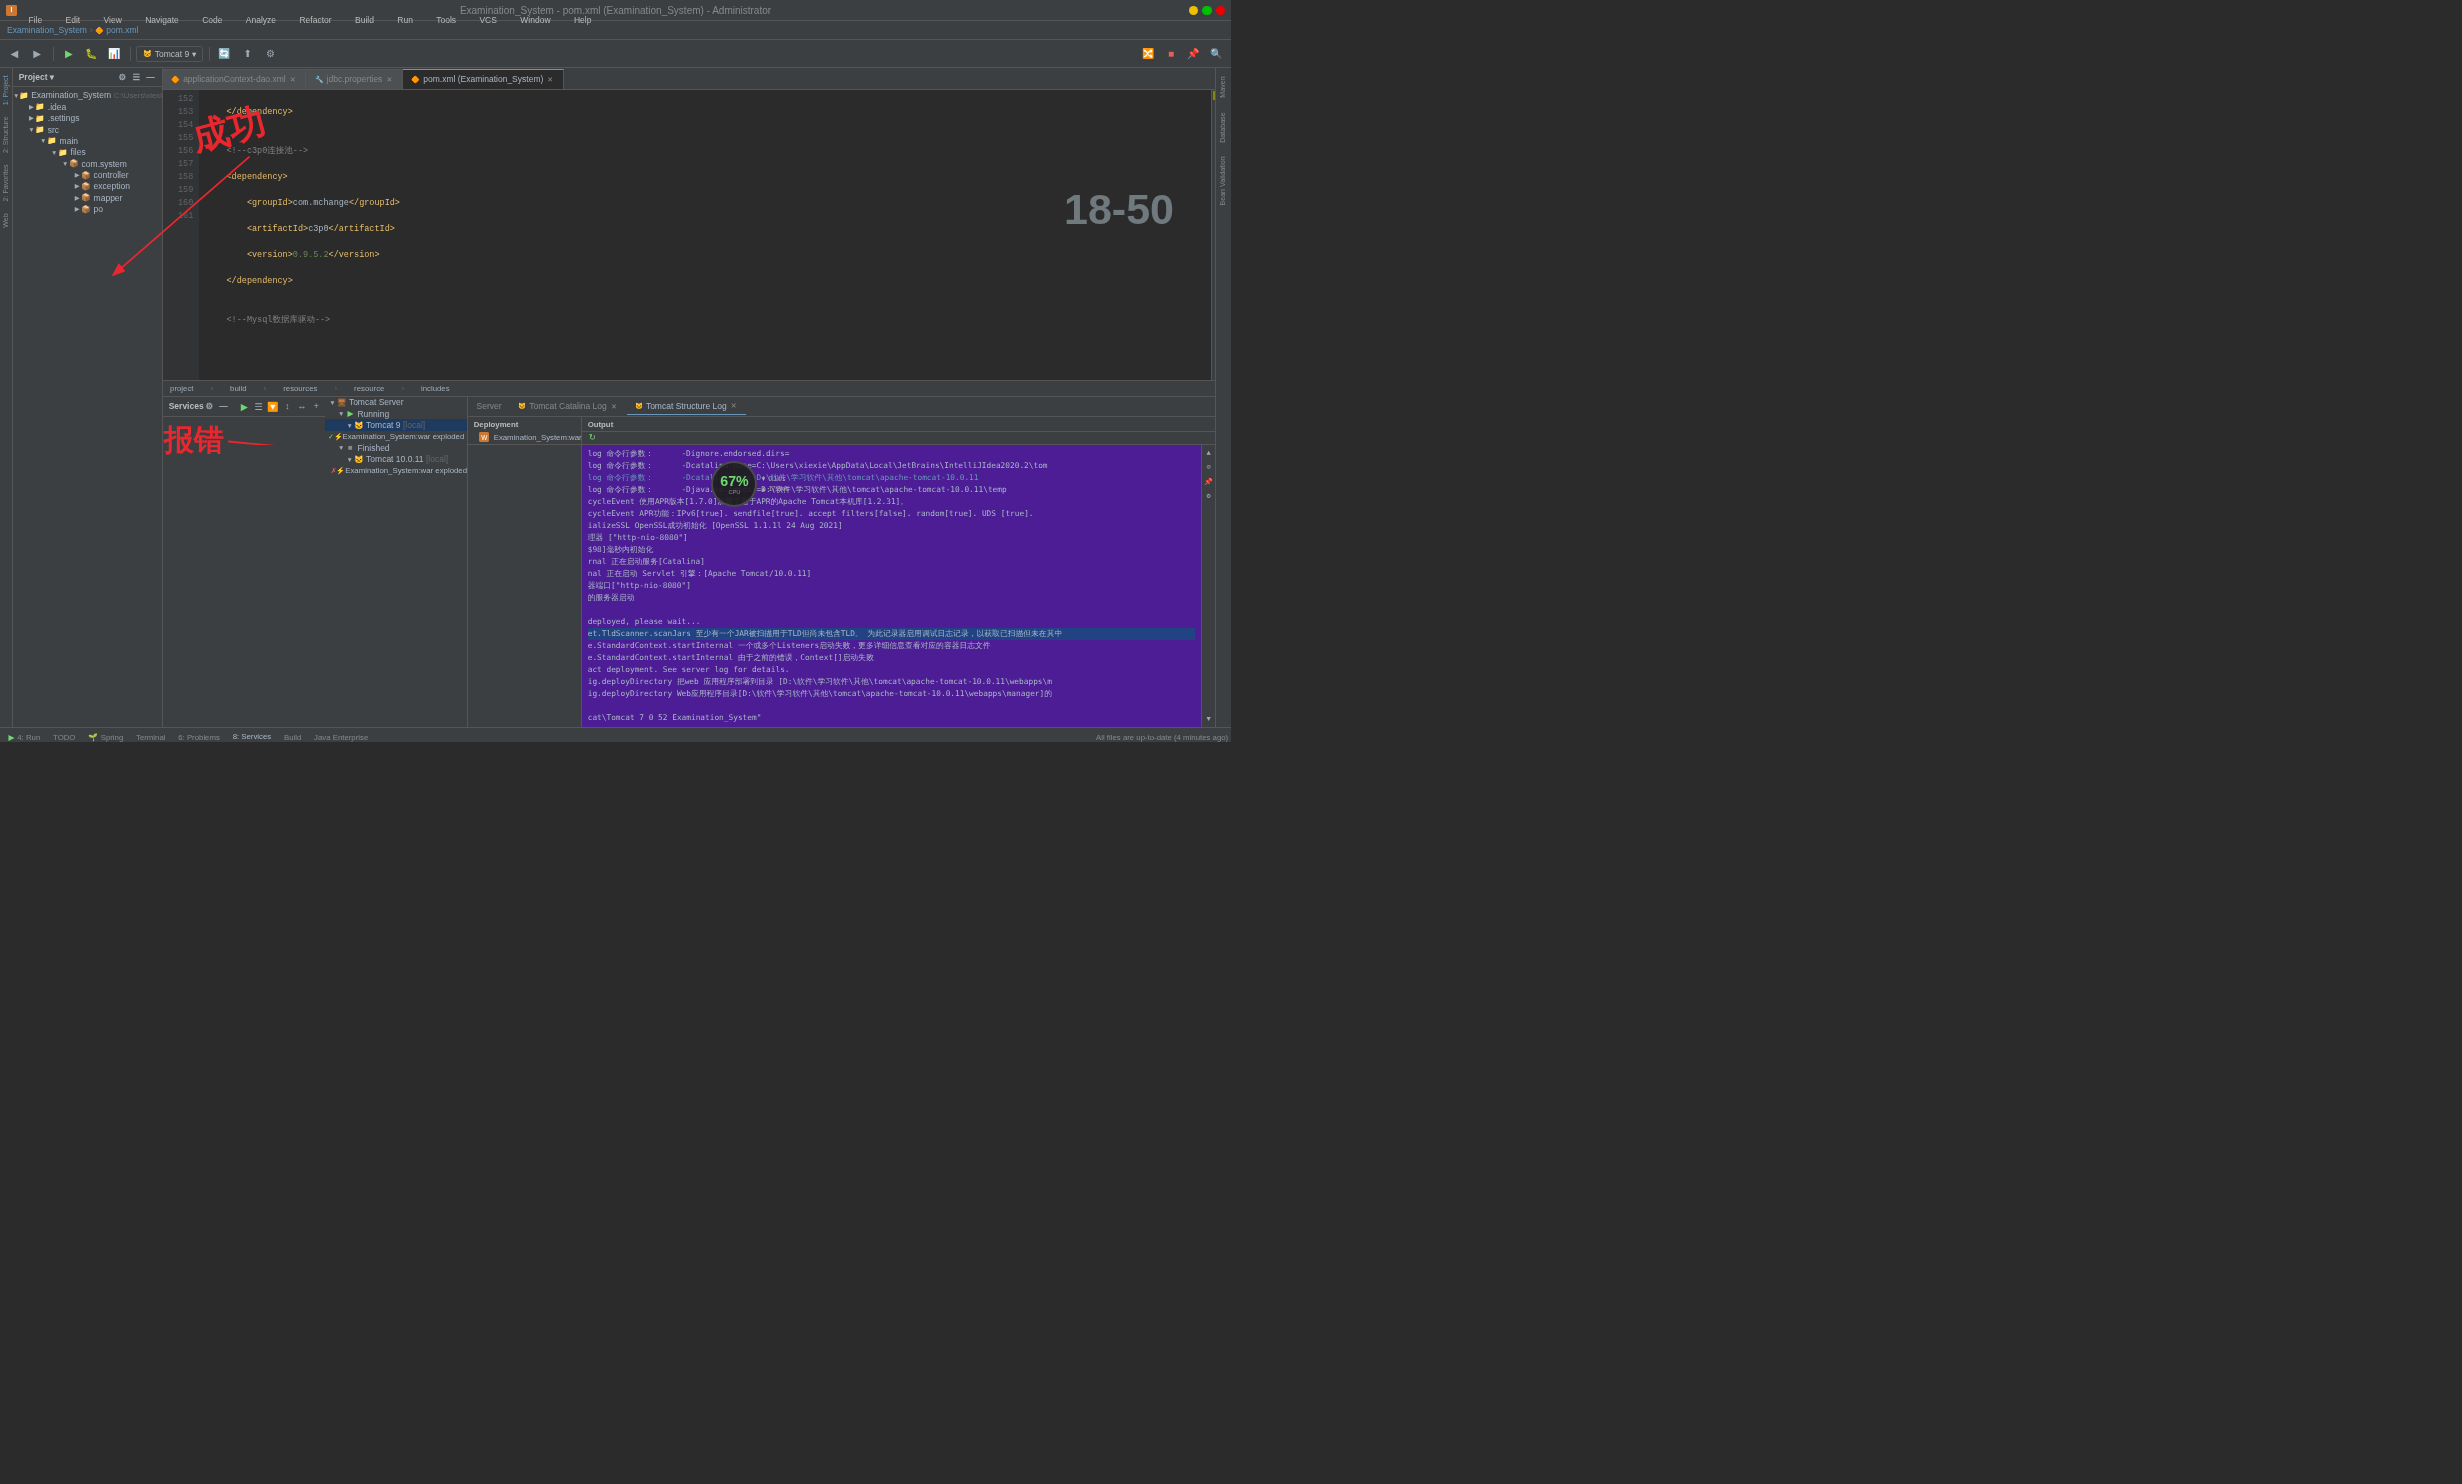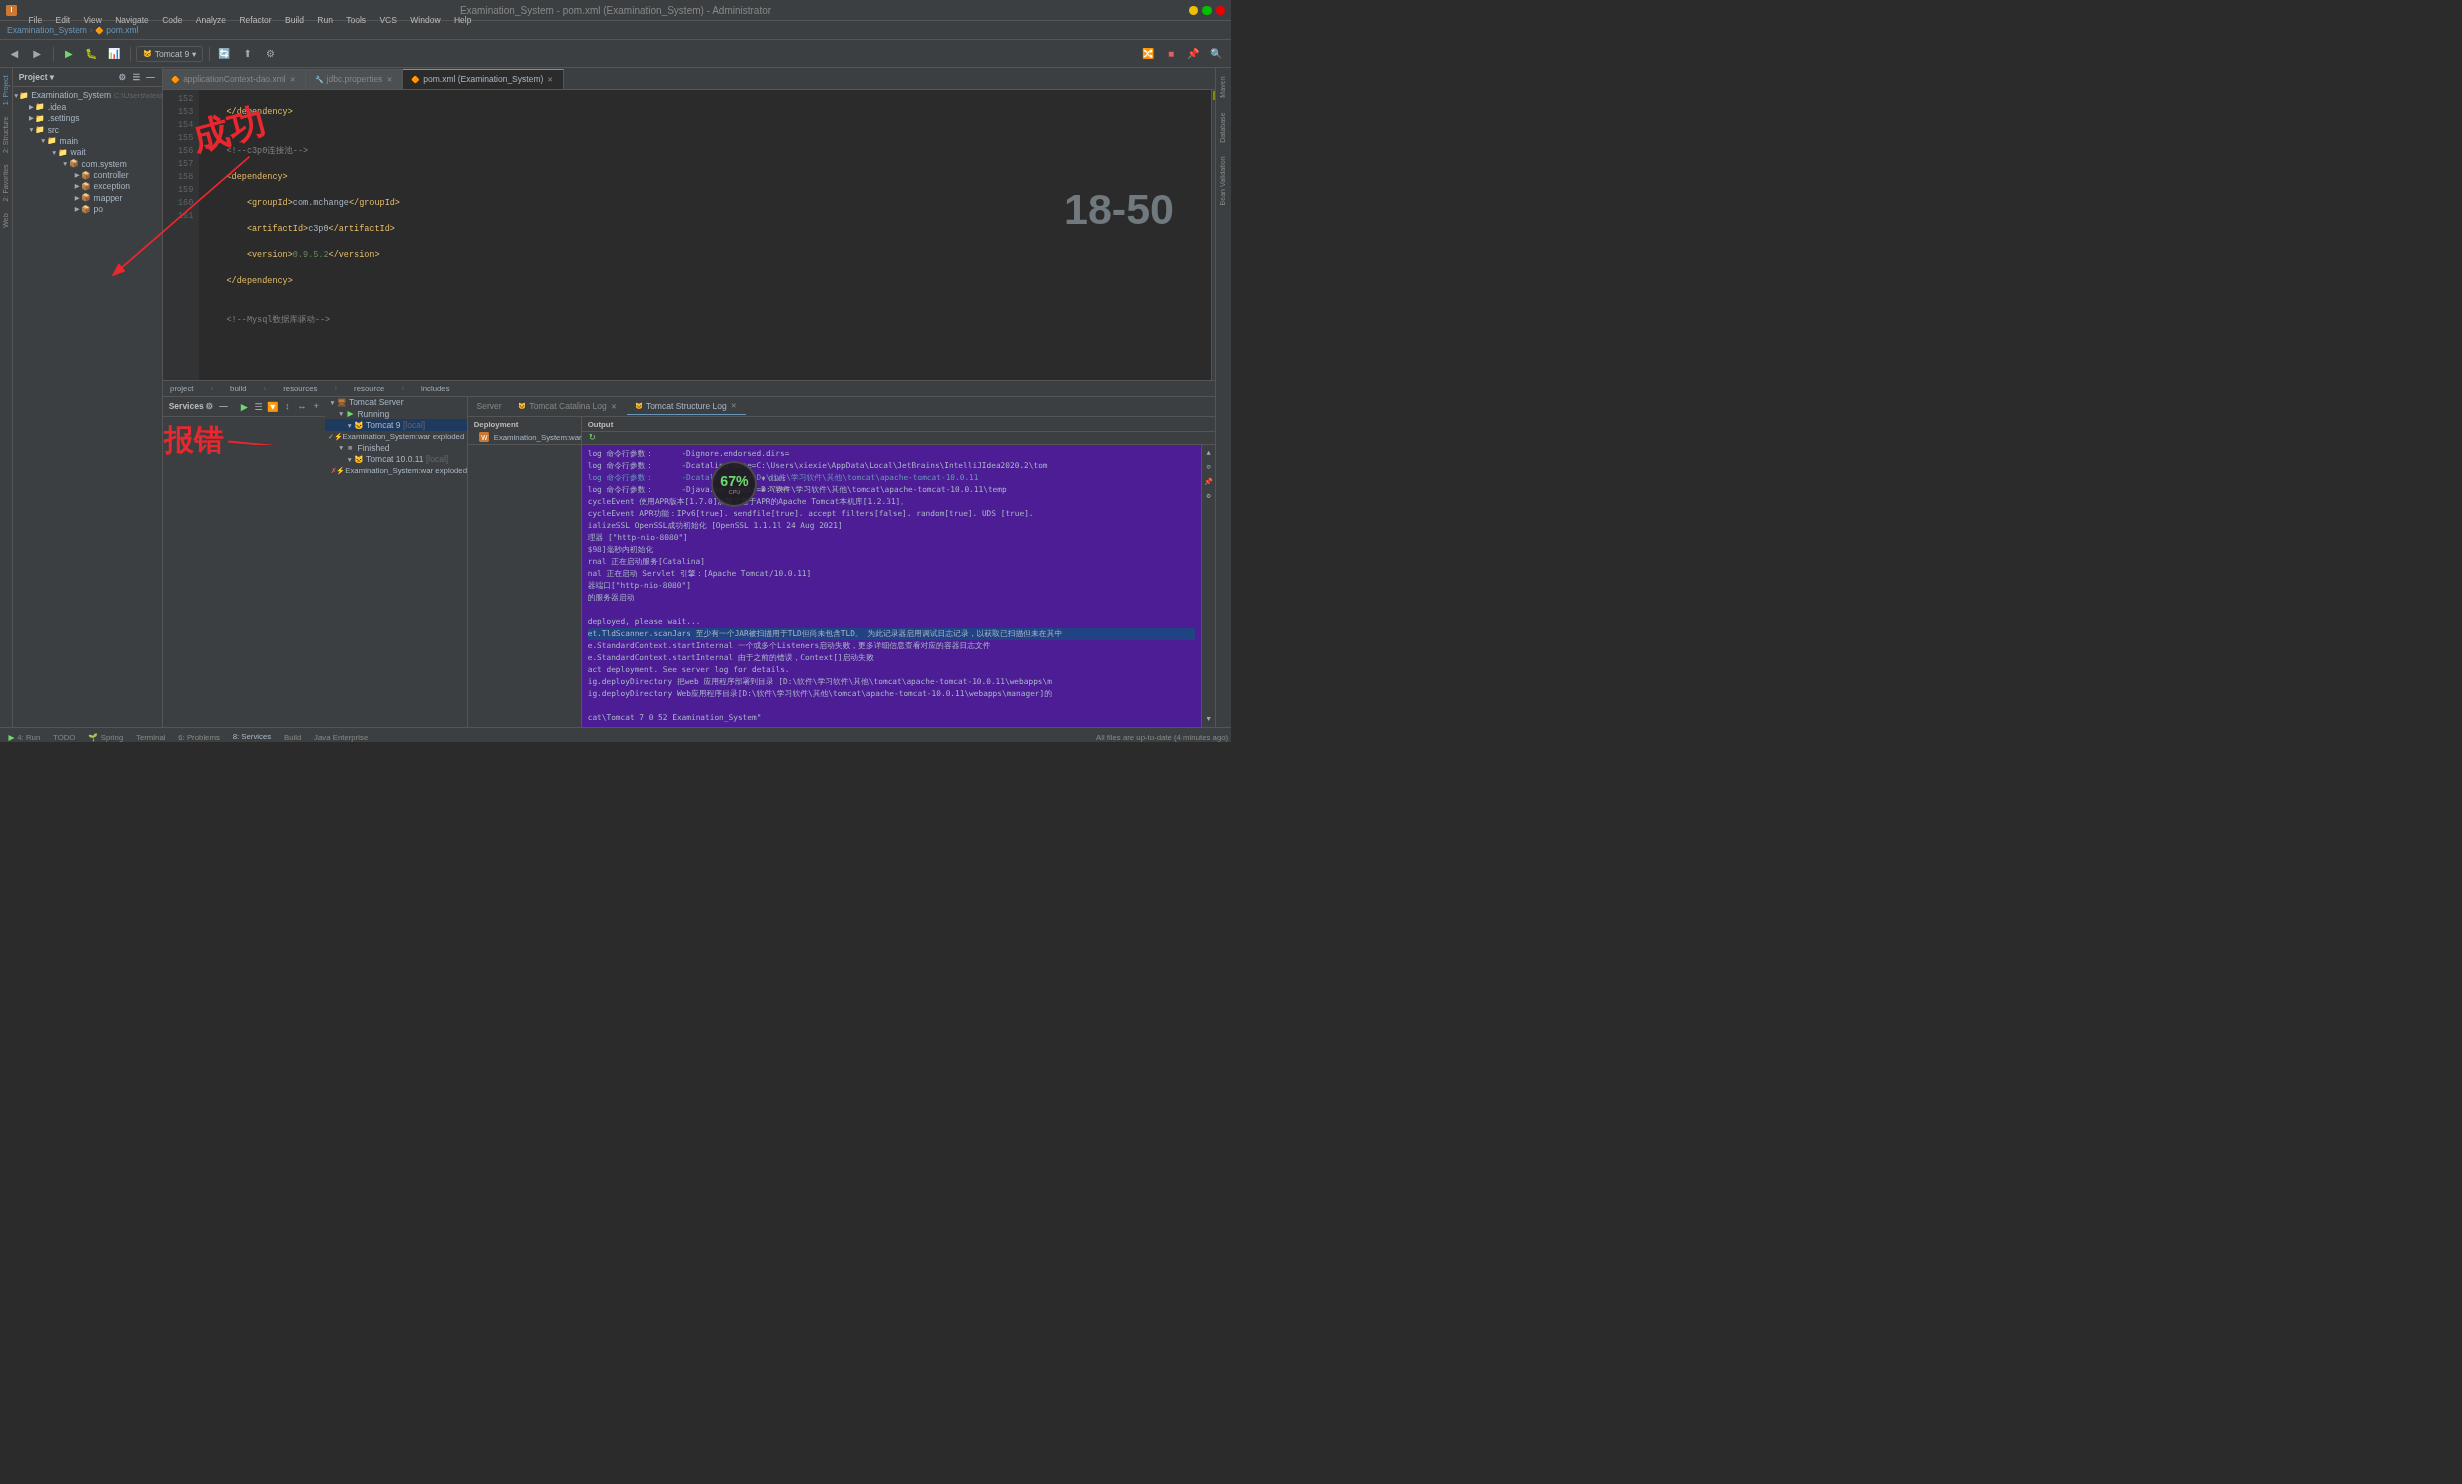--- a/index.html
+++ b/index.html
@@ -23,21 +23,21 @@
       padding: 0 5.7px;
       border-bottom: 0.7px solid #555;
     }
     .title-bar-left {
       display: flex;
       align-items: center;
       gap: 5.7px;
     }
     .title-bar-menu {
       display: flex;
-      gap: 2px;
+      gap: 12px;
       margin-top: 20px;
     }
     .menu-item {
       padding: 1.4px 5.7px;
       cursor: pointer;
       border-radius: 2.1px;
       font-size: 8.5px;
       color: #bbb;
     }
     .title-center {
@@ -556,21 +556,21 @@
       <div class="tree-item">
         <span class="tree-indent" style="width:26px;"></span>
         <span class="tree-arrow">▼</span>
         <span class="tree-icon" style="color:#aaa;">📁</span>
         <span class="tree-label">main</span>
       </div>
       <div class="tree-item">
         <span class="tree-indent" style="width:37px;"></span>
         <span class="tree-arrow">▼</span>
         <span class="tree-icon" style="color:#5f9ea0;">📁</span>
-        <span class="tree-label">wait</span>
+        <span class="tree-label">files</span>
       </div>
       <div class="tree-item">
         <span class="tree-indent" style="width:48px;"></span>
         <span class="tree-arrow">▼</span>
         <span class="tree-icon" style="color:#cc9900;">📦</span>
         <span class="tree-label">com.system</span>
       </div>
       <div class="tree-item">
         <span class="tree-indent" style="width:60px;"></span>
         <span class="tree-arrow">▶</span>

